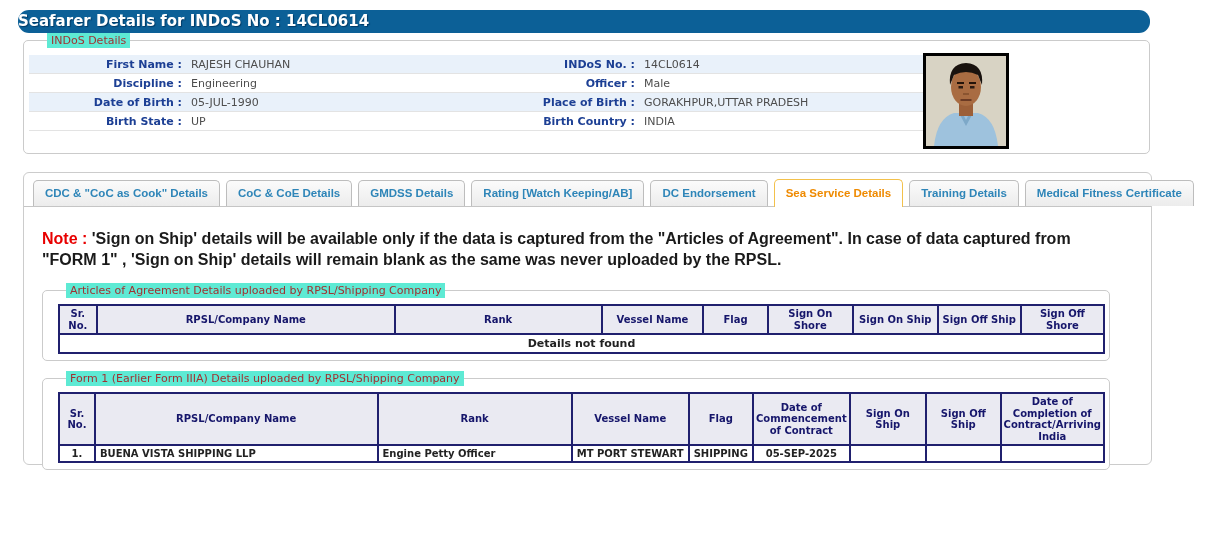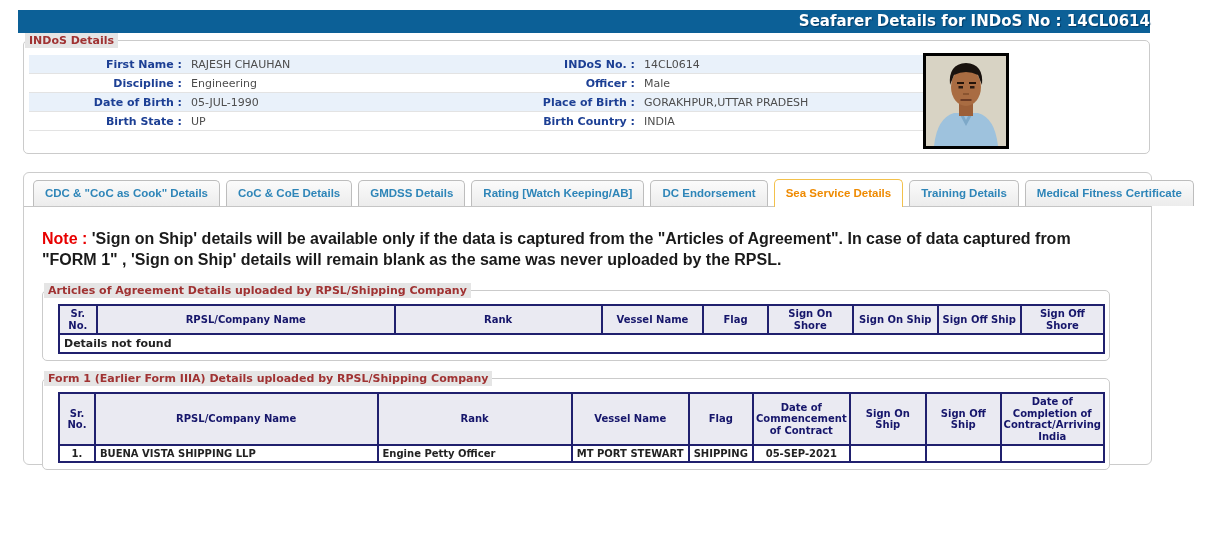--- a/index.html
+++ b/index.html
@@ -6,26 +6,26 @@
     --title-bar-bg:#0c6097; --accent-red:#a03232; --note-red:#e80000;
     --label-navy:#1c3f94; --tab-blue:#2e85b8; --tab-active-text:#ef8a00;
     --tab-active-border:#f3c14b; --table-border:#20206e; --table-header-bg:#eaeaf2;
     --stripe-blue:#e9f1fa; --value-gray:#4d4d4d;
   }
   *{margin:0;padding:0;box-sizing:border-box;}
   body{background:#fff;font-family:"DejaVu Sans","Liberation Sans",sans-serif;}
   .page{position:relative;width:1225px;height:550px;background:#fff;overflow:hidden;}
 
   .title-bar{margin:10px 0 0 18px;width:1132px;height:23px;background:var(--title-bar-bg);
-    color:#fff;font-size:15px;font-weight:bold;text-align:right;line-height:23px;
-    text-shadow:1px 1px 1px #003a66;border-radius:0;}
+    color:#fff;font-size:15px;font-weight:bold;text-align:left;line-height:23px;
+    text-shadow:1px 1px 1px #003a66;border-radius:11px;}
 
   .fieldset{position:relative;border:1px solid #cbcbcb;border-radius:5px;background:#fff;}
-  .legend{position:absolute;top:-8px;left:1px;background:#e5e5e5;padding:0 4px;
-    font-size:11px;font-weight:bold;color:var(--accent-red);line-height:15px;white-space:nowrap;}
+  .legend{position:absolute;top:-8px;left:23px;background:#5eead4;padding:0 4px;
+    font-size:11px;font-weight:normal;color:var(--accent-red);line-height:15px;white-space:nowrap;}
 
   .indos{margin:7px 0 0 23px;width:1127px;height:114px;}
   .indos-rows{position:absolute;top:14px;left:5px;width:897px;}
   .irow{display:grid;grid-template-columns:160px 286px 167px 1fr;height:19px;align-items:center;
     font-size:11px;border-bottom:1px solid #e3e3e3;background:#fff;}
   .irow.stripe{background:var(--stripe-blue);}
   .ilabel{text-align:right;padding-right:7px;font-weight:bold;color:var(--label-navy);white-space:nowrap;}
   .ivalue{color:var(--value-gray);padding-left:2px;white-space:nowrap;}
   .photo{position:absolute;top:12px;left:899px;width:86px;height:96px;border:3px solid #000;
     background:#d8d3c4;overflow:hidden;}
@@ -45,21 +45,21 @@
   .note .prefix{color:var(--note-red);}
 
   .tfieldset{width:1068px;padding:13px 4px 6px 15px;margin-bottom:17px;}
   table.data{border-collapse:collapse;table-layout:fixed;font-size:10px;font-weight:bold;
     background:#fff;}
   table.data th{background:var(--table-header-bg);color:#16166b;border:2px solid var(--table-border);
     text-align:center;vertical-align:middle;padding:2px 2px;line-height:1.15;}
   table.data td{border:2px solid var(--table-border);padding:2px 4px;color:#222;height:14px;
     vertical-align:middle;overflow:hidden;white-space:nowrap;}
   table.data .c{text-align:center;}
-  .empty-cell{text-align:left;color:var(--note-red);font-size:11px;padding:1px;}
+  .empty-cell{text-align:center;color:var(--note-red);font-size:11px;padding:1px;}
   .aoa-head th{height:26px;}
 </style>
 </head>
 <body>
 
 <div class="page">
 
   <div class="title-bar">Seafarer Details for INDoS No : 14CL0614</div>
 
   <div class="fieldset indos">
@@ -184,21 +184,21 @@
             <th>Sign On Ship</th>
             <th>Sign Off Ship</th>
             <th>Date of Completion of Contract/Arriving India</th>
           </tr>
           <tr>
             <td class="c">1.</td>
             <td>BUENA VISTA SHIPPING LLP</td>
             <td>Engine Petty Officer</td>
             <td>MT PORT STEWART</td>
             <td class="c">SHIPPING</td>
-            <td class="c">05-SEP-2021</td>
+            <td class="c">05-SEP-2025</td>
             <td></td>
             <td></td>
             <td></td>
           </tr>
         </tbody>
           </table>
       </div>
     </div>
   </div>
 

